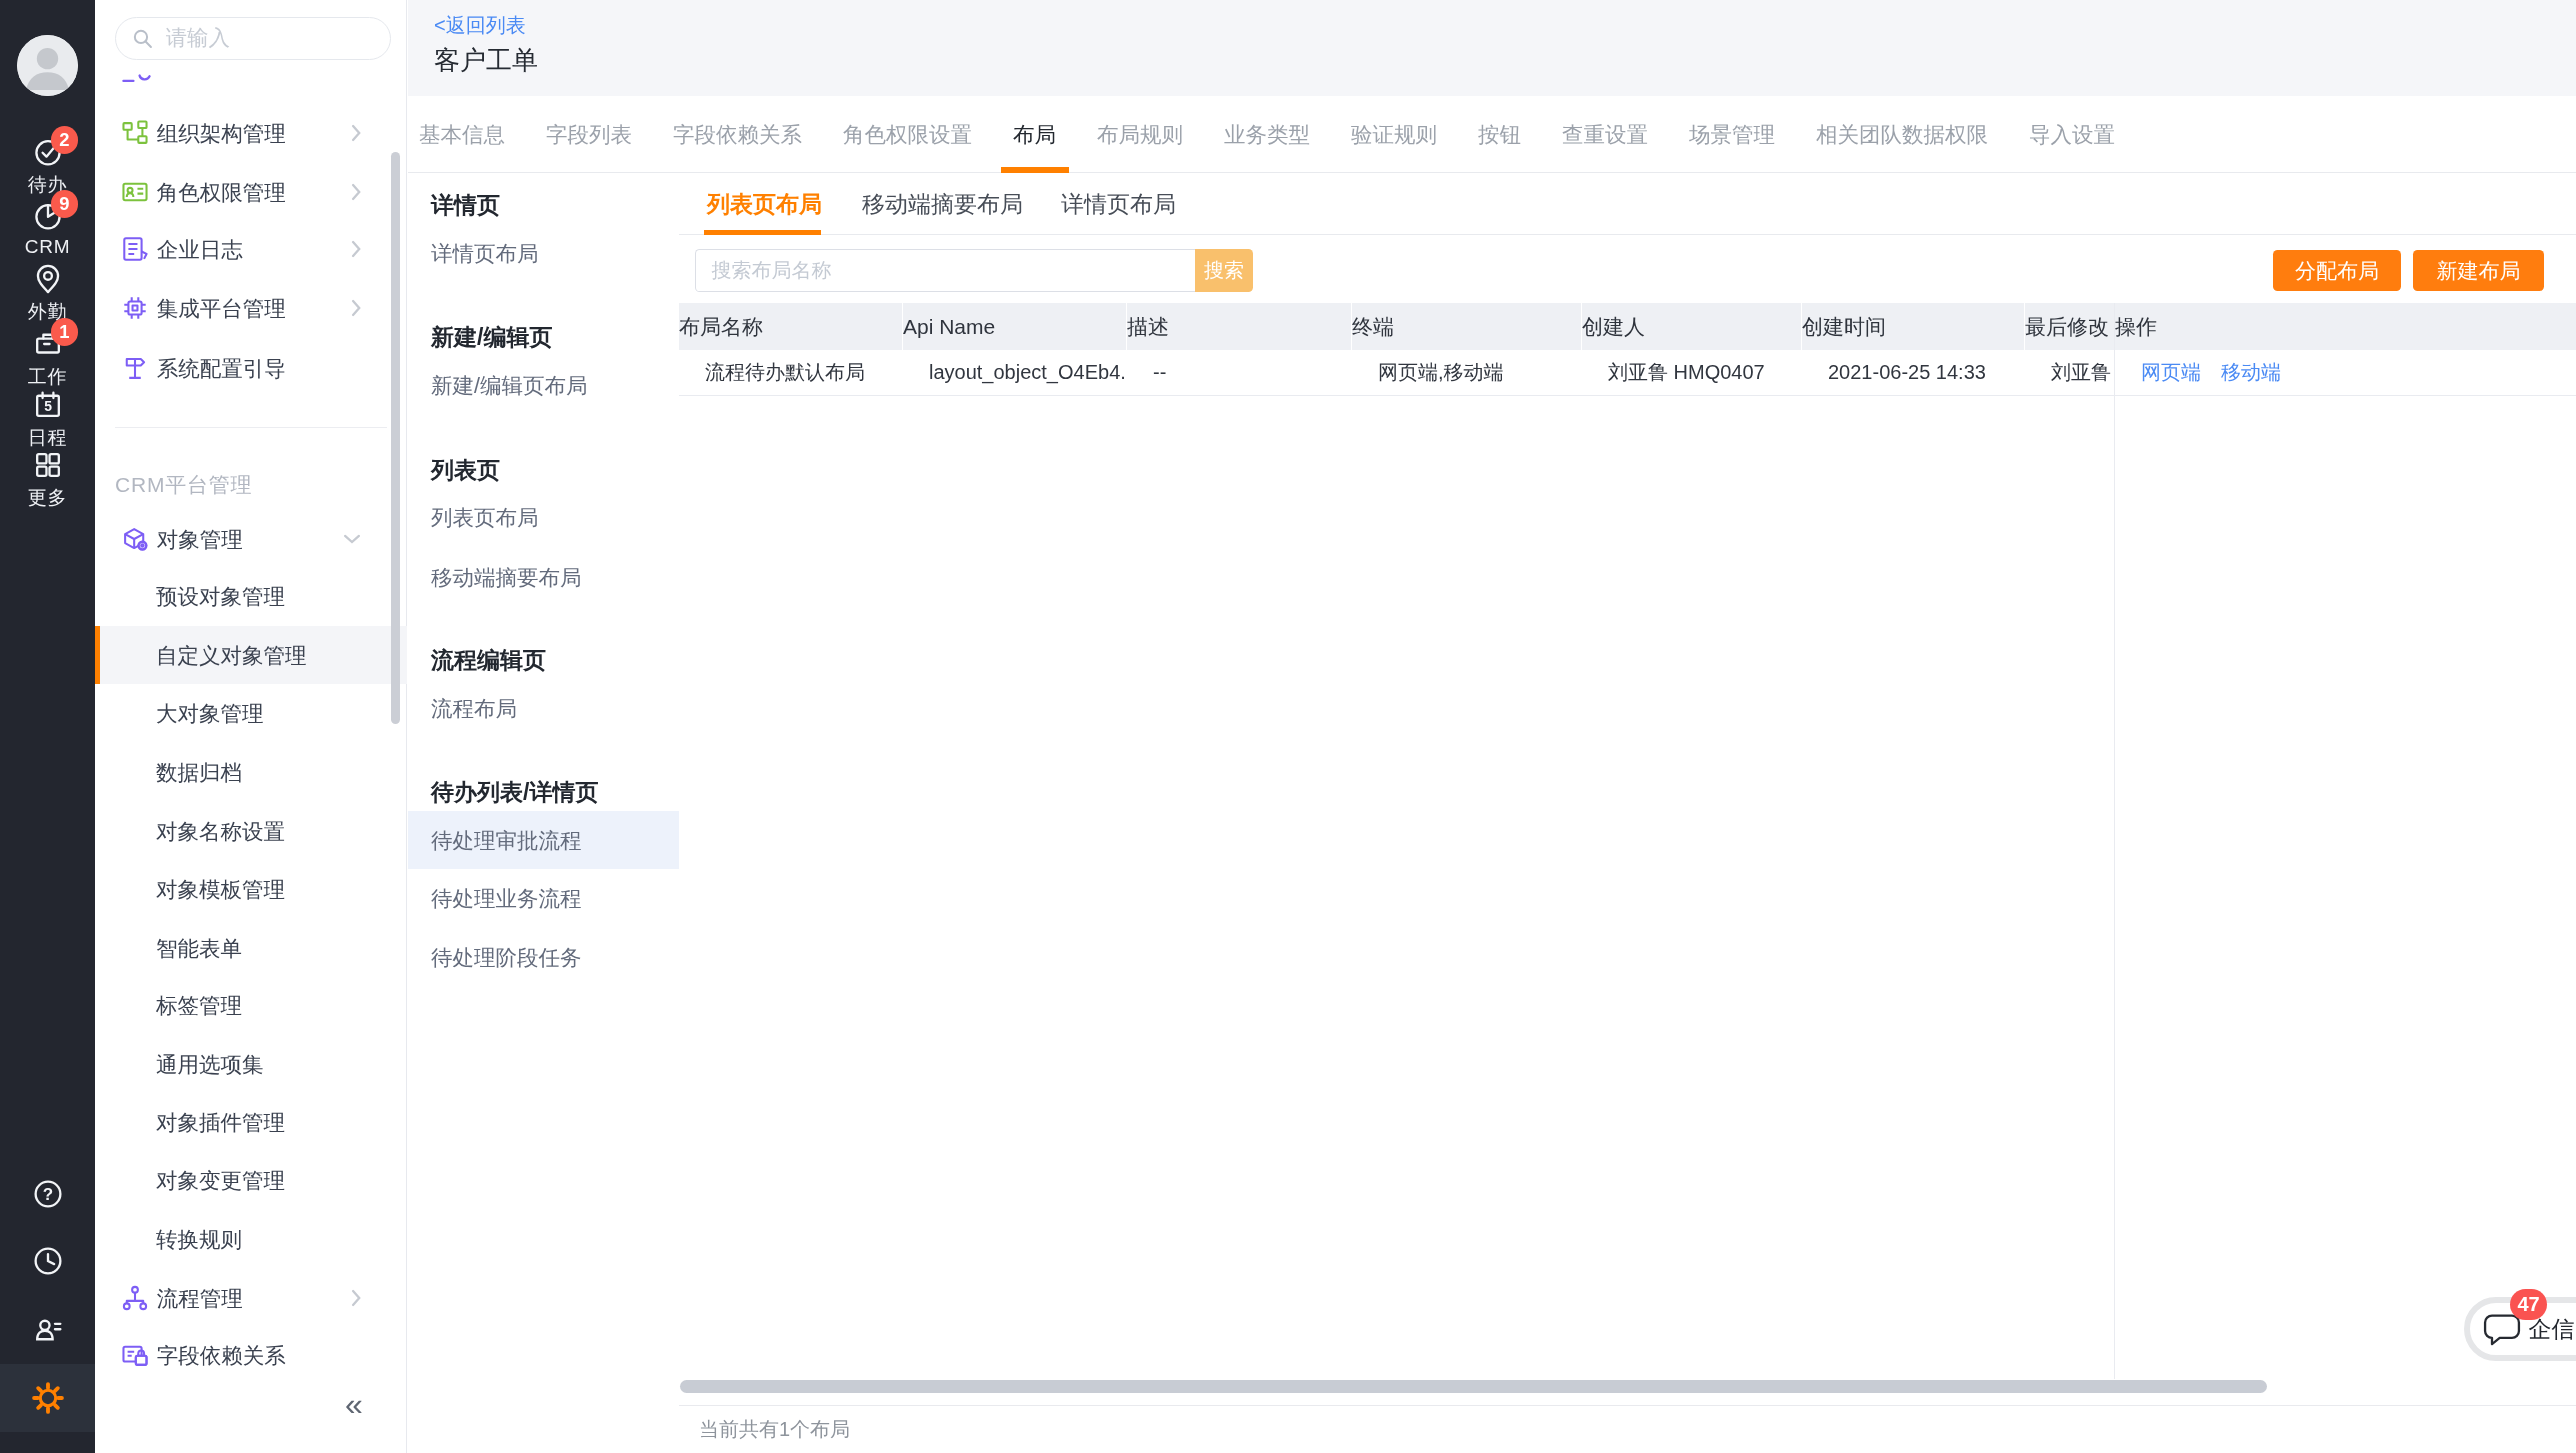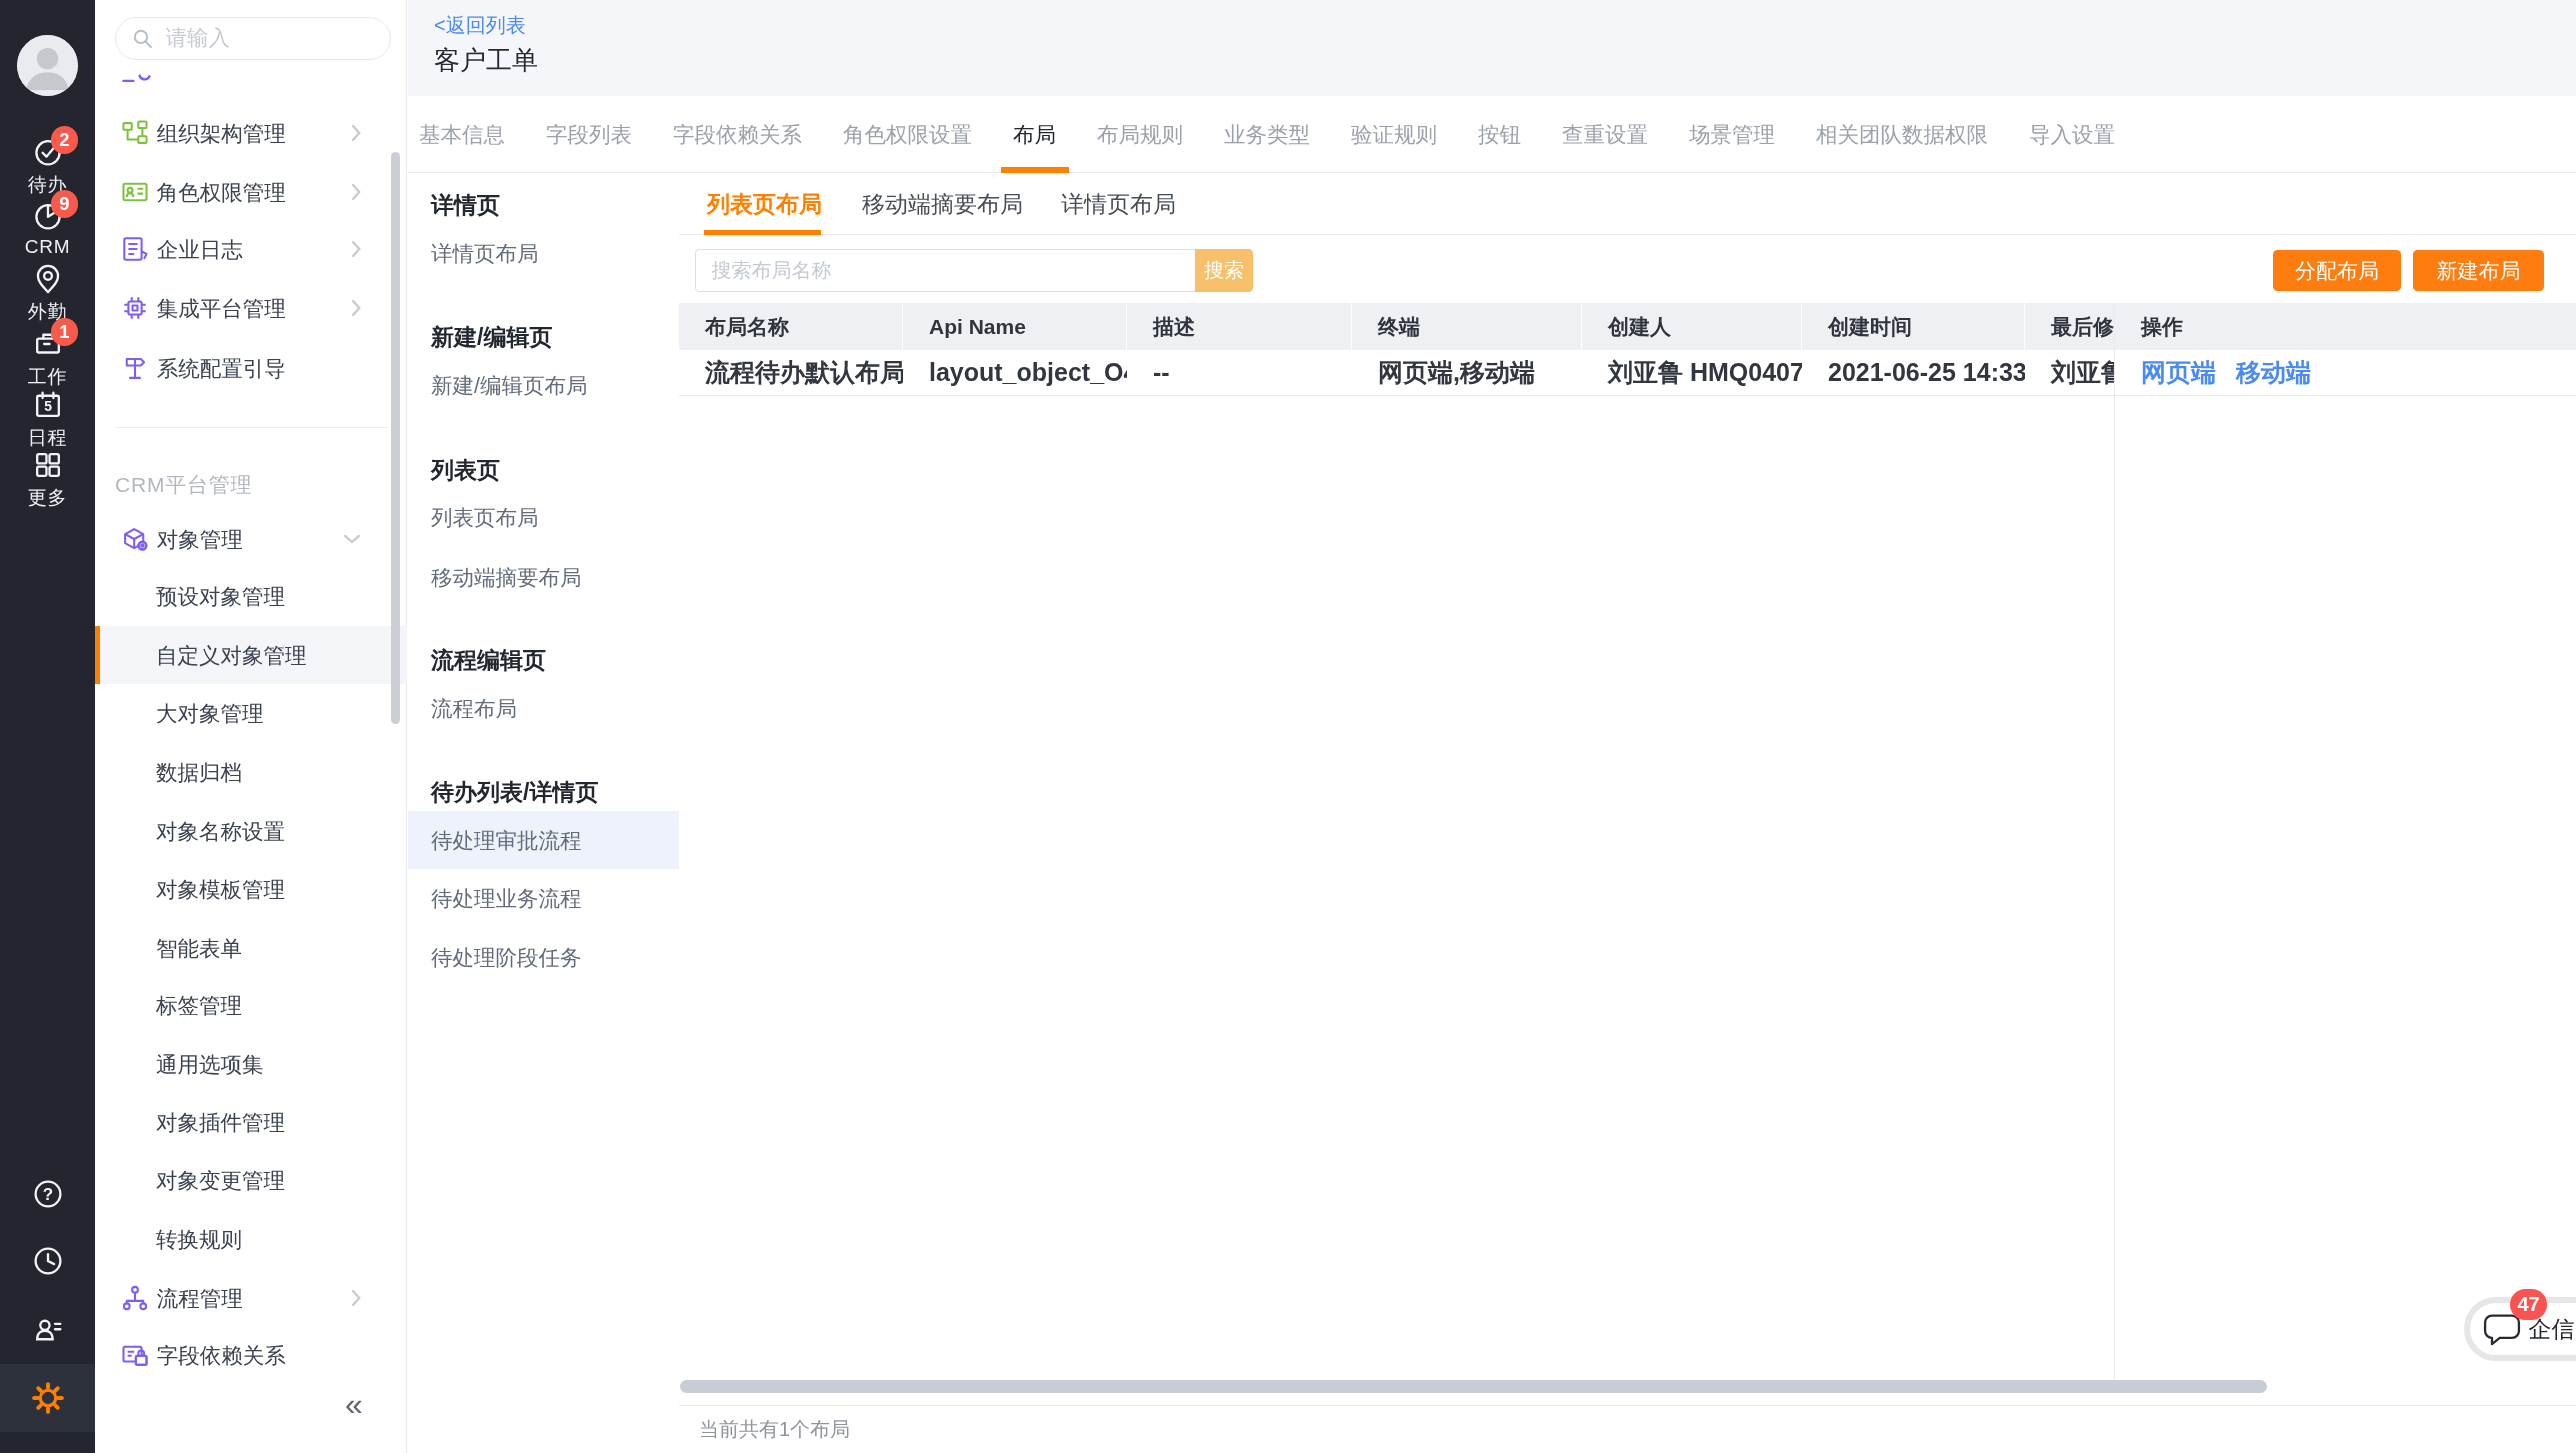--- a/index.html
+++ b/index.html
@@ -71,26 +71,26 @@
                     font-family:"Liberation Sans","DejaVu Sans",sans-serif;}
   .searchwrap input::placeholder{color:#c4cad3;}
   .searchbtn{width:58px;background:#f9c06c;color:#fff;font-size:20px;display:flex;align-items:center;justify-content:center;
              border-radius:0 4.6px 4.6px 0;cursor:pointer;flex:none;}
   .obtn{position:absolute;top:77px;height:41px;background:#ff7d0e;color:#fff;font-size:21px;border-radius:4.6px;
         display:flex;align-items:center;justify-content:center;cursor:pointer;}
   #btn-assign{right:175px;width:128px;}
   #btn-create{right:32px;width:131px;}
 
   #thead{position:absolute;left:0;top:130px;right:0;height:47px;background:#eef0f4;display:flex;}
-  .th{display:flex;align-items:center;padding-left:26px;box-sizing:border-box;font-size:21px;color:#2f343d;font-weight:700;
+  .th{display:flex;align-items:center;box-sizing:border-box;font-size:21px;color:#2f343d;font-weight:400;
       border-right:1.5px solid #fff;overflow:hidden;white-space:nowrap;flex:none;}
   #trow{position:absolute;left:0;top:177px;right:0;height:46px;background:#fff;border-bottom:0.8px solid #e9ebf0;
         box-sizing:border-box;display:flex;}
-  .td{display:flex;align-items:center;padding-left:26px;box-sizing:border-box;font-size:25px;color:#31363f;
-      overflow:hidden;white-space:nowrap;flex:none;font-weight:bold;}
+  .td{display:flex;align-items:center;padding-left:26px;box-sizing:border-box;font-size:20px;color:#31363f;
+      overflow:hidden;white-space:nowrap;flex:none;}
   .c0{width:224px}.c1{width:224px}.c2{width:225px}.c3{width:230px}.c4{width:220px}.c5{width:223px}
   .c6{width:90px;border-right:none;}.c7{flex:1;border-right:none;}
   .tlink{color:#4a8af4;margin-right:20px;cursor:pointer;}
   #vline{position:absolute;left:1435px;top:130px;width:0.8px;height:1076px;background:#e9ebf0;}
   #hthumb{position:absolute;left:0.8px;top:1207px;width:1587px;height:13px;border-radius:7px;background:#c8ccd4;cursor:pointer;}
   #mfooter{position:absolute;left:0;bottom:0;right:0;height:49px;background:#fff;border-top:0.8px solid #e9eaee;box-sizing:border-box;}
   #mfooter .ftx{margin-left:20px;line-height:46px;font-size:20px;color:#8e949c;}
 
   
   #chatpill{position:absolute;left:2464px;top:1297px;width:154px;height:64px;background:#fff;border:6.1px solid #e5e6e8;

